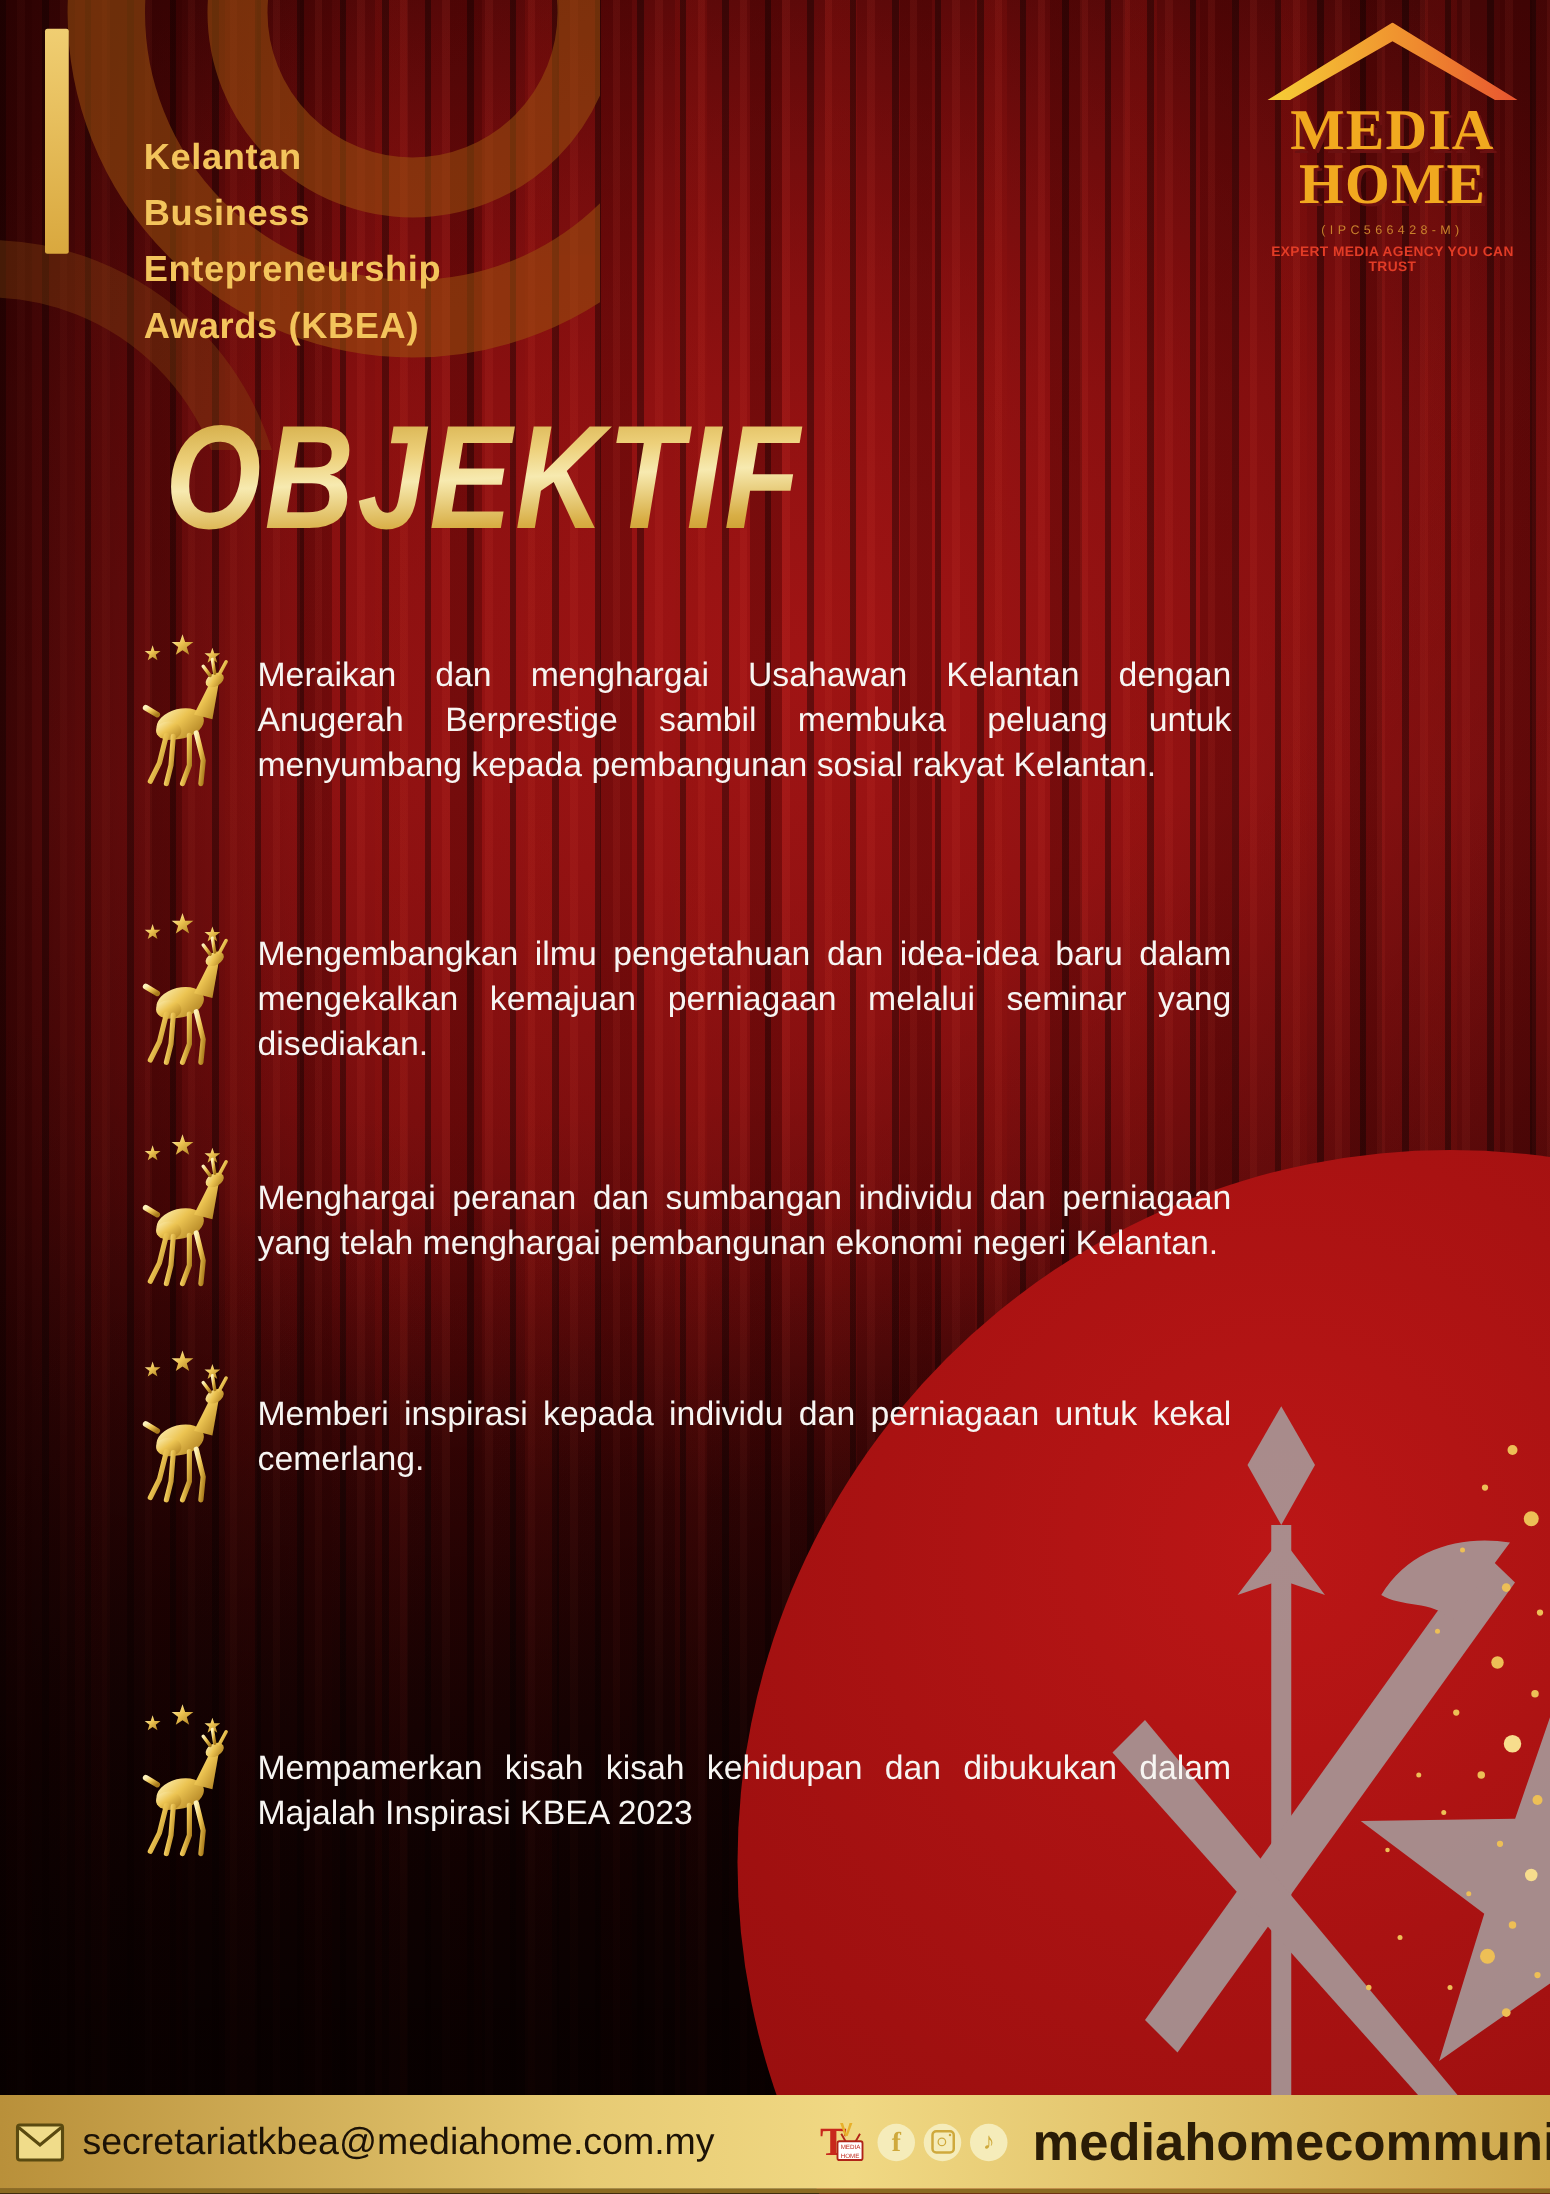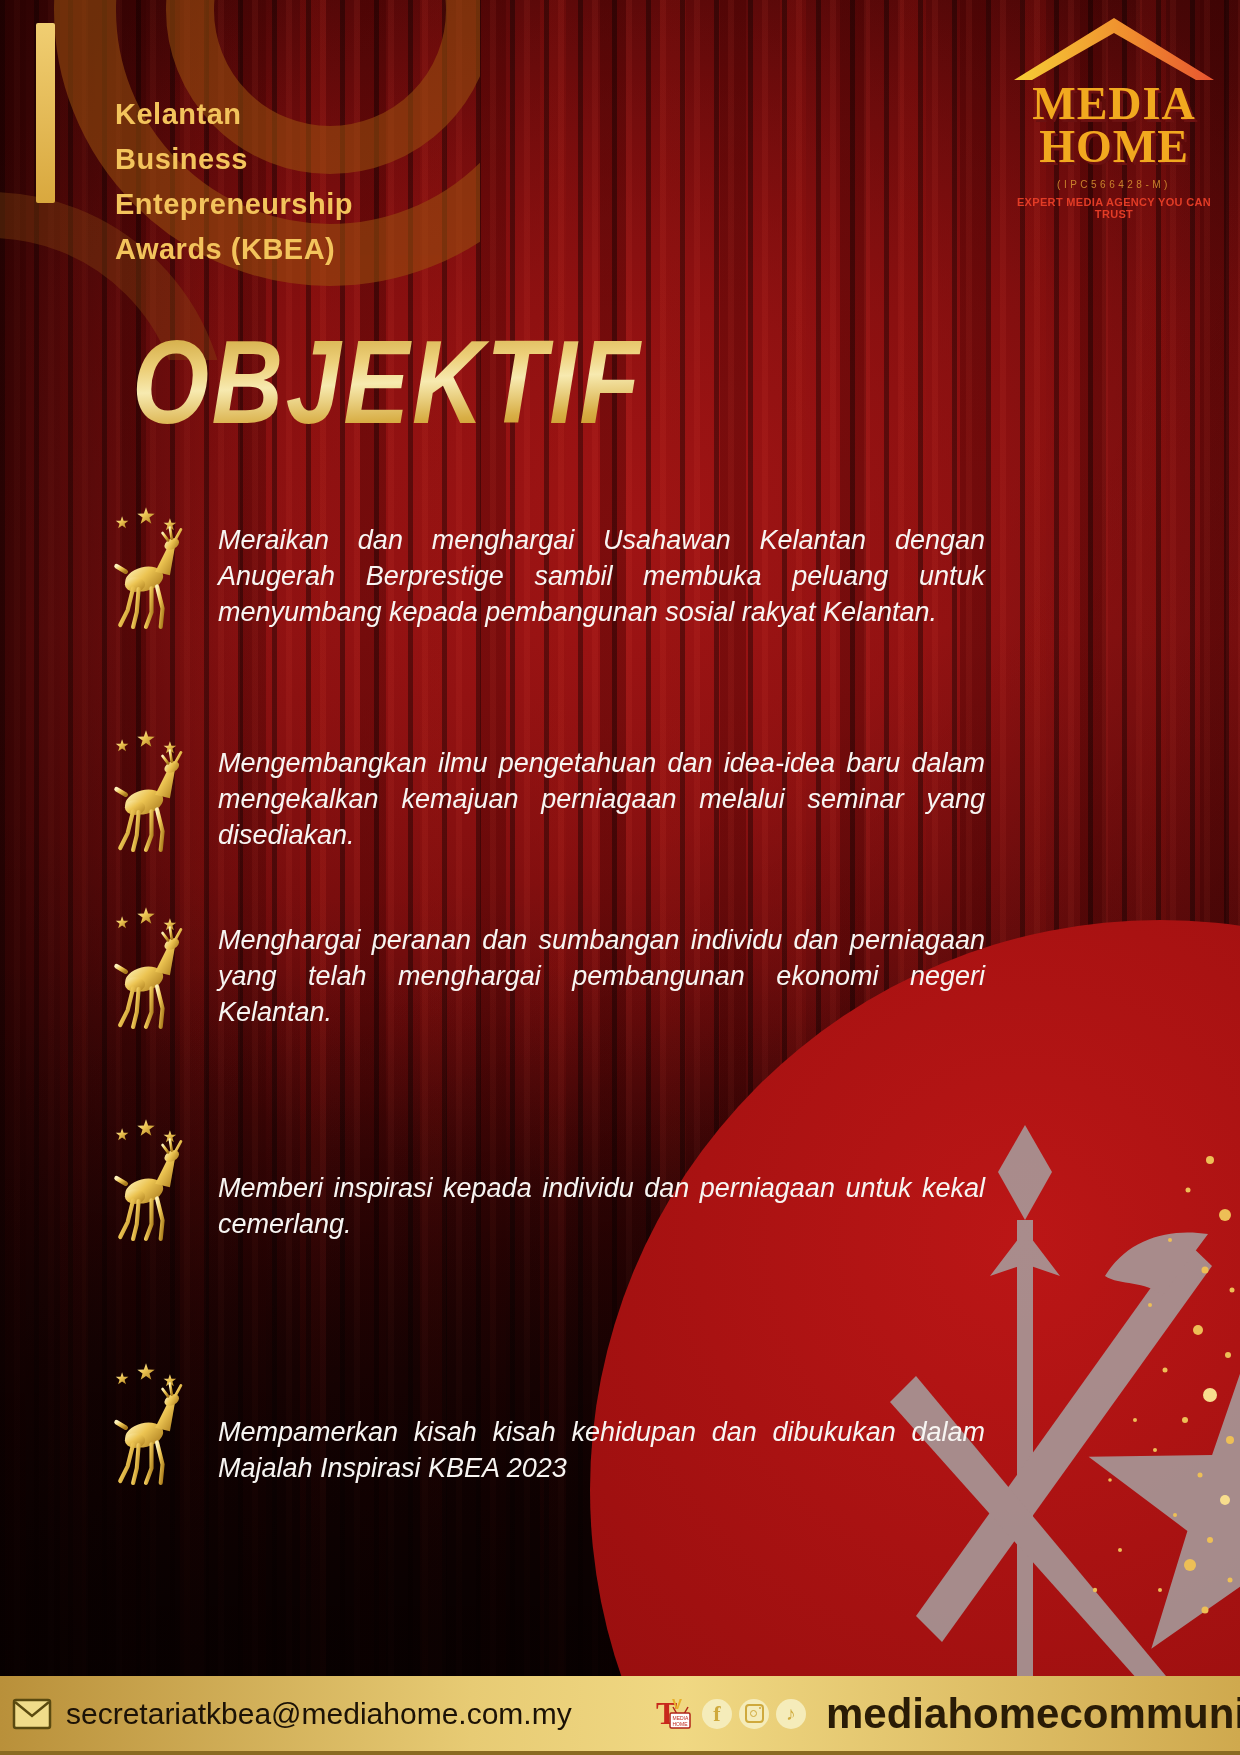--- a/index.html
+++ b/index.html
@@ -9,34 +9,34 @@
       radial-gradient(140% 90% at 30% 15%, rgba(0,0,0,0) 40%, rgba(0,0,0,.45) 100%),
       linear-gradient(180deg, rgba(0,0,0,0) 55%, rgba(10,0,0,.78) 93%),
       linear-gradient(90deg, rgba(20,0,0,.55), rgba(20,0,0,0) 22%),
       repeating-linear-gradient(90deg, rgba(0,0,0,.38) 0 5px, rgba(0,0,0,0) 5px 14px, rgba(255,90,70,.08) 14px 20px, rgba(0,0,0,0) 20px 34px),
       repeating-linear-gradient(90deg, rgba(60,0,0,.35) 0 26px, rgba(0,0,0,0) 26px 60px, rgba(150,20,15,.22) 60px 86px, rgba(0,0,0,0) 86px 120px),
       radial-gradient(90% 55% at 52% 30%, #a01414 0%, rgba(160,20,20,0) 70%),
       linear-gradient(180deg,#4a0606 0%, #6e0b0b 18%, #7e0f0f 36%, #5e0909 58%, #2e0404 78%, #120101 100%);}
   .swirl{position:absolute;left:0;top:0;pointer-events:none;}
   .gold-bar{position:absolute;left:36px;top:23px;width:19px;height:180px;border-radius:2px;
     background:linear-gradient(180deg,#f0ce72,#d9a83e);}
-  .event-title{position:absolute;left:115px;top:92px;width:300px;white-space:pre-line;
+  .event-title{position:absolute;left:115px;top:104px;width:300px;white-space:pre-line;
     font-size:29px;line-height:45px;font-weight:600;letter-spacing:.5px;color:#f3c45c;}
   .logo{position:absolute;left:1008px;top:18px;width:212px;text-align:center;}
   .logo .roof{display:block;margin:0 auto;}
   .logo .word{font-family:"Liberation Serif",serif;font-weight:700;font-size:46px;line-height:47px;
     color:#f1a91f;letter-spacing:1px;text-shadow:3px 3px 0 #6b1111,1px 1px 0 #8a1a12;margin-top:-4px;}
   .logo .reg{margin-top:9px;font-size:10px;letter-spacing:.35em;color:#c9822c;}
   .logo .tagline{margin-top:6px;font-size:11px;font-weight:600;letter-spacing:.03em;color:#e23c26;}
   .objektif{position:absolute;left:132px;top:318px;margin:0;
     font-size:118px;font-weight:bold;font-style:italic;letter-spacing:3px;line-height:1.1;
     background:linear-gradient(178deg,#caa035 5%,#edd07a 35%,#f7eab0 50%,#d8ae45 75%,#b8860e 100%);
     -webkit-background-clip:text;background-clip:text;color:transparent;
     transform:scaleX(.84);transform-origin:left top;}
-  .obj{position:absolute;left:100px;width:885px;display:flex;gap:26px;align-items:flex-end;font-style:italic;}
+  .obj{position:absolute;left:100px;width:885px;display:flex;gap:14px;align-items:center;}
   .obj .deer-icon{flex:none;width:92px;height:124px;margin-top:-16px;}
   .obj p{flex:1;margin:0;font-size:27px;line-height:36px;color:#f7f5f2;
     text-align:justify;text-align-last:left;}
   .circle{position:absolute;left:590px;top:920px;width:1140px;height:1140px;border-radius:50%;
     background:radial-gradient(circle at 38% 28%, #bb1616 0%, #a01010 45%, #7e0b0b 100%);}
   .emblem{position:absolute;left:820px;top:1080px;opacity:.82;}
   .sparkles{position:absolute;left:1000px;top:1120px;}
   .footer{position:absolute;left:0;top:1676px;width:1240px;height:79px;display:flex;align-items:center;
     background:linear-gradient(90deg,#b9903a 0%,#e7cb74 38%,#f0d883 55%,#cfa94e 100%);
     border-bottom:4px solid #8a6a22;box-sizing:border-box;}
@@ -176,21 +176,21 @@
         <use href="#deer-sym"></use>
       </svg>
     <p>Mengembangkan ilmu pengetahuan dan idea-idea baru dalam mengekalkan kemajuan perniagaan melalui seminar yang disediakan.</p>
   </div>
   <div class="obj" style="top:922px">
     <svg class="deer-icon" viewBox="0 0 100 132">
         <use href="#deer-sym"></use>
       </svg>
     <p>Menghargai peranan dan sumbangan individu dan perniagaan yang telah menghargai pembangunan ekonomi negeri Kelantan.</p>
   </div>
-  <div class="obj" style="top:1134px">
+  <div class="obj" style="top:1095px">
     <svg class="deer-icon" viewBox="0 0 100 132">
         <use href="#deer-sym"></use>
       </svg>
     <p>Memberi inspirasi kepada individu dan perniagaan untuk kekal cemerlang.</p>
   </div>
   <div class="obj" style="top:1378px">
     <svg class="deer-icon" viewBox="0 0 100 132">
         <use href="#deer-sym"></use>
       </svg>
     <p>Mempamerkan kisah kisah kehidupan dan dibukukan dalam Majalah Inspirasi KBEA 2023</p>

